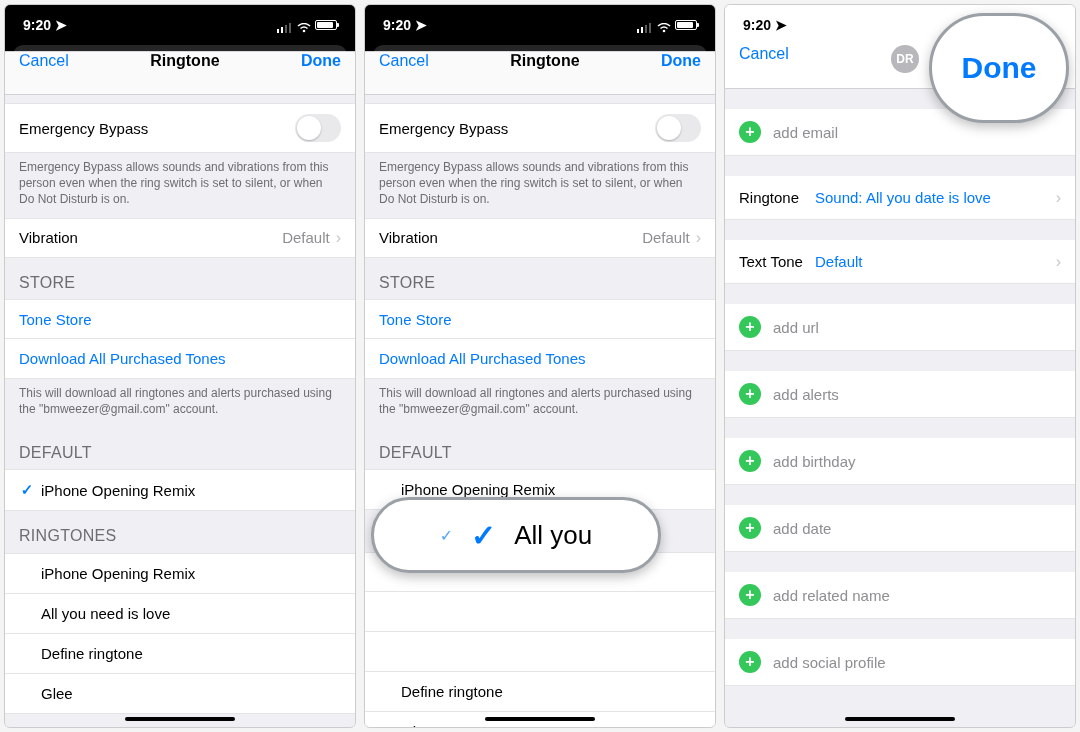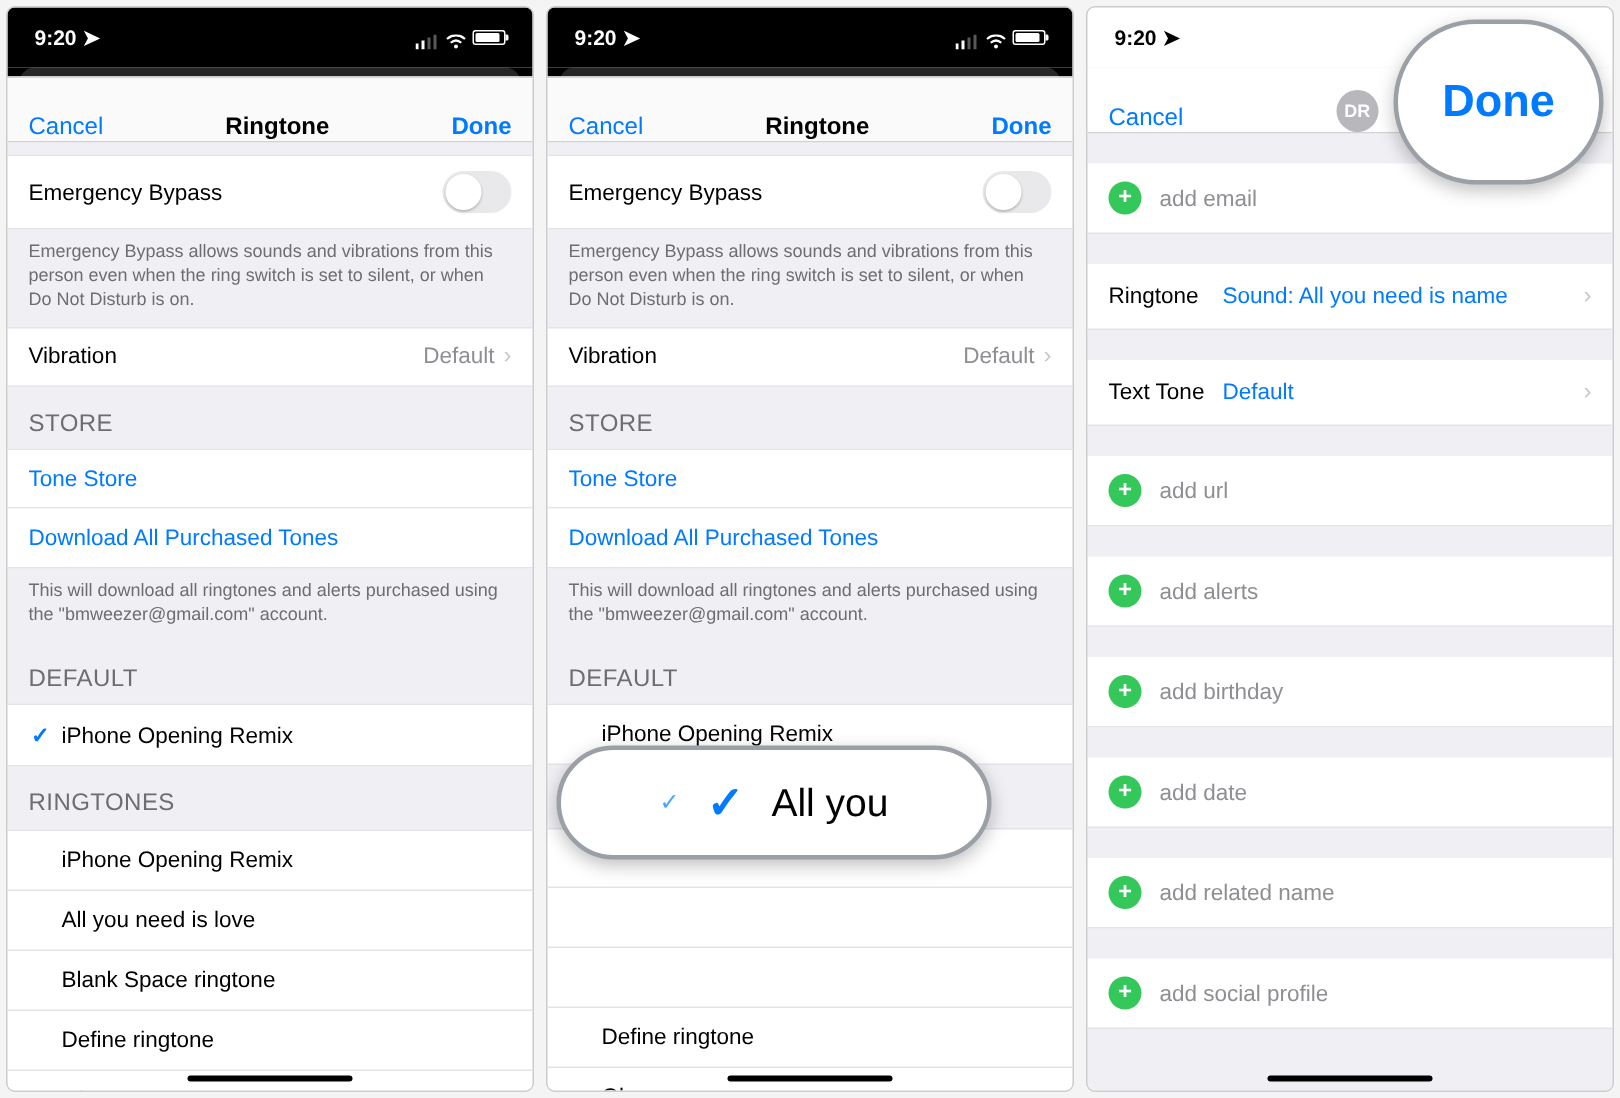--- a/index.html
+++ b/index.html
@@ -69,21 +69,21 @@
     background:#fff;
     border-radius: 10px 10px 0 0;
     opacity:0.15;
   }
   .nav-bar {
     background: #fafafa;
     border-top: 1px solid #d2d2d6;
     border-bottom: 1px solid #d2d2d6;
     height: 44px;
     display:flex;
-    align-items:flex-end;
+    align-items:flex-start;
     justify-content: space-between;
     padding: 0 14px;
   }
   .nav-bar.white { background:#fff; border-top:none;}
   .nav-btn { color:#007aff; font-size:16px; cursor:pointer;}
   .nav-btn.bold { font-weight:600; }
   .nav-title { font-weight:600; font-size:16px; color:#000;}
   .content { flex:1; overflow:hidden; background:#efeff4; }
   .cell {
     background:#fff;
@@ -264,24 +264,20 @@
     <div class="cell first ringtone-cell">
         <span class="check-col"></span>
         <span>iPhone Opening Remix</span>
       </div>
     <div class="cell ringtone-cell">
         <span class="check-col"></span>
         <span>All you need is love</span>
       </div>
     <div class="cell ringtone-cell">
         <span class="check-col"></span>
-        <span>Blank Space ringtone</span>
-      </div>
-    <div class="cell ringtone-cell">
-        <span class="check-col"></span>
         <span>Define ringtone</span>
       </div>
     <div class="cell ringtone-cell">
         <span class="check-col"></span>
         <span>Glee</span>
       </div>
 
   </div>
   <div class="home-indicator"></div>
 </div>
@@ -386,21 +382,21 @@
   </div>
   <div class="content">
     <div class="p3-gap"></div>
     <div class="p3-cell">
       <span class="add-icon">+</span>
       <span class="p3-addtext">add email</span>
     </div>
     <div class="p3-gap"></div>
     <div class="p3-cell">
       <span class="label">Ringtone</span>
-      <span class="value-link">Sound: All you need is name</span>
+      <span class="value-link">Sound: All you date is love</span>
       <span class="chev">›</span>
     </div>
     <div class="p3-gap"></div>
     <div class="p3-cell">
       <span class="label">Text Tone</span>
       <span class="value-link">Default</span>
       <span class="chev">›</span>
     </div>
     <div class="p3-gap"></div>
     <div class="p3-cell">

